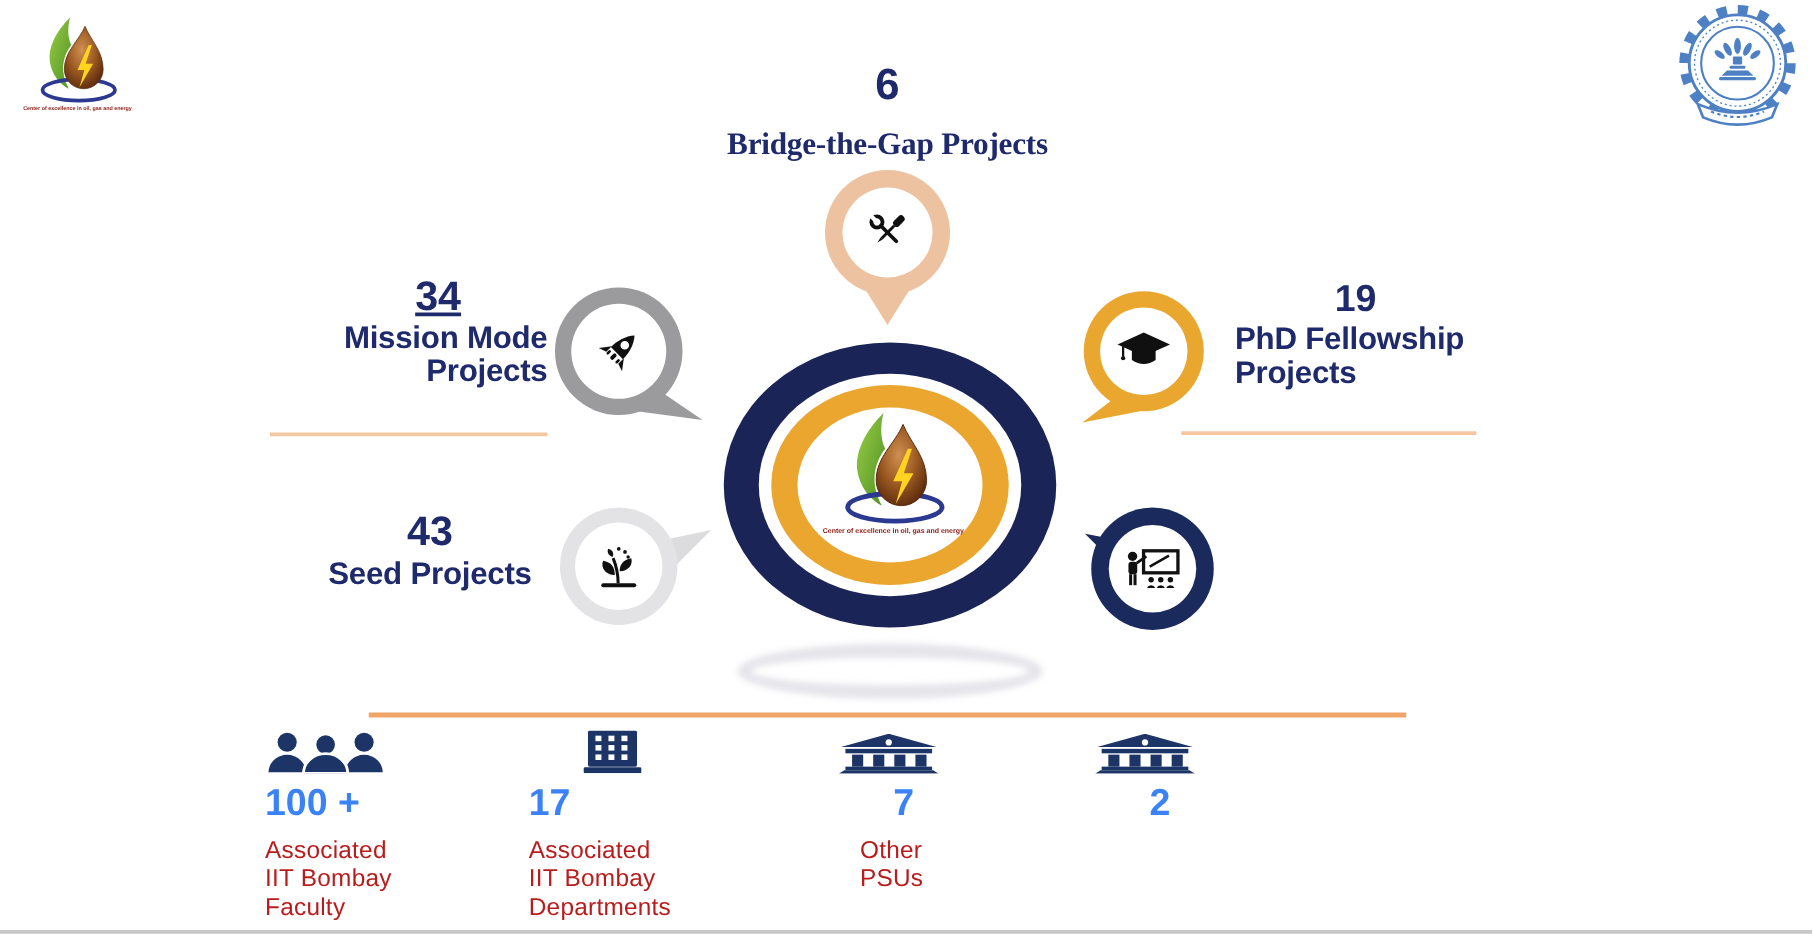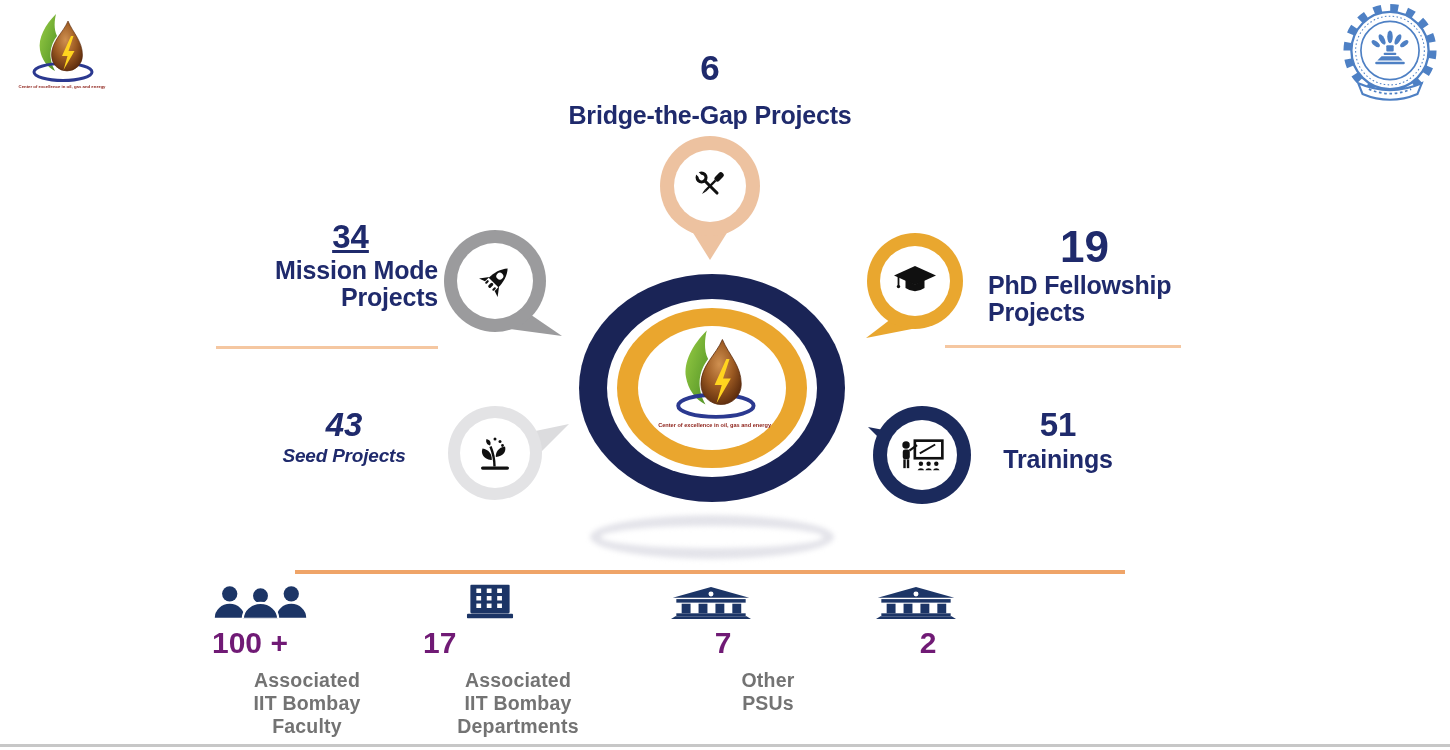--- a/index.html
+++ b/index.html
@@ -6,46 +6,46 @@
   .canvas{
     position:relative;width:1450px;height:750px;background:#ffffff;
     font-family:"Liberation Sans",sans-serif;overflow:hidden;
   }
   .abs{position:absolute;}
   
   .stat .value{font-weight:800;color:#1f2a6c;line-height:1.05;}
   .stat .label{font-weight:800;color:#1f2a6c;white-space:pre-line;line-height:1.08;letter-spacing:-0.2px;}
   .stat-bridge{left:450px;top:50px;width:520px;text-align:center;}
   .stat-bridge .value{font-size:35px;}
-  .stat-bridge .label{font-size:25px;margin-top:15px;}
+  .stat-bridge .label{font-size:25px;margin-top:15px;font-family:Liberation Serif, serif;}
   .stat-mission{left:263px;top:220px;width:175px;}
   .stat-mission .value{font-size:33px;text-align:center;text-decoration:underline;}
   .stat-mission .label{font-size:25px;text-align:right;margin-top:2px;}
   .stat-phd{left:988px;top:224px;width:193px;}
-  .stat-phd .value{font-size:44px;text-align:center;}
+  .stat-phd .value{font-size:30px;text-align:center;}
   .stat-phd .label{font-size:25px;text-align:left;margin-top:2px;}
-  .stat-seed{left:258px;top:408px;width:172px;text-align:center;font-style:italic;}
+  .stat-seed{left:258px;top:408px;width:172px;text-align:center;}
   .stat-seed .value{font-size:33px;}
-  .stat-seed .label{font-size:19px;margin-top:3px;}
+  .stat-seed .label{font-size:25px;margin-top:3px;}
   .stat-trainings{left:995px;top:408px;width:126px;text-align:center;}
   .stat-trainings .value{font-size:33px;}
   .stat-trainings .label{font-size:25px;margin-top:3px;}
   
   .line{background:#f5c7a1;height:2.5px;}
   .line-left{left:216px;top:346px;width:222px;}
   .line-right{left:945px;top:345px;width:236px;}
   .line-long{left:295px;top:570px;width:830px;height:3.5px;background:#efa468;}
   
   .shadow-ellipse{
     left:590px;top:515px;width:244px;height:44px;border-radius:50%;
     border:11px solid #e4e4ea;box-sizing:border-box;filter:blur(2.5px);
   }
   
-  .bstat .value{color:#701a75;font-weight:800;font-size:30px;line-height:1.05;margin-top:8px;}
-  .bstat .label{color:#737373;font-weight:700;font-size:19.5px;line-height:23px;white-space:pre-line;margin-top:10px;letter-spacing:0.2px;text-align:center;}
+  .bstat .value{color:#3b82f6;font-weight:800;font-size:30px;line-height:1.05;margin-top:8px;}
+  .bstat .label{color:#b91c1c;font-weight:400;font-size:19.5px;line-height:23px;white-space:pre-line;margin-top:10px;letter-spacing:0.2px;}
   .bstat-faculty{left:212px;top:583px;width:190px;}
   .bstat-departments{left:423px;top:583px;width:190px;}
   .bstat-departments .icon-wrap{margin-left:38px;}
   .bstat-departments .value{width:134px;text-align:left;}
   .bstat-psus{left:688px;top:583px;width:160px;}
   .bstat-psus .icon-wrap{margin-left:-20px;}
   .bstat-psus .value{width:70px;text-align:center;}
   .bstat-entities{left:893px;top:583px;width:160px;}
   .bstat-entities .icon-wrap{margin-left:-20px;}
   .bstat-entities .value{width:70px;text-align:center;}
@@ -252,24 +252,20 @@
     <div class="value">19</div>
     <div class="label">PhD Fellowship
 Projects</div>
   </div>
 
   <div class="abs stat stat-seed">
     <div class="value">43</div>
     <div class="label">Seed Projects</div>
   </div>
 
-  <div class="abs stat stat-trainings">
-    <div class="value">51</div>
-    <div class="label">Trainings</div>
-  </div>
 
   <div class="abs line line-left"></div>
   <div class="abs line line-right"></div>
   <div class="abs line-long abs" style="position:absolute;"></div>
 
   <svg class="abs" style="left:653px;top:136px;" width="114" height="126" viewBox="0 0 114 126">
     <polygon points="37,92 77,92 57,124" fill="#edc2a0"></polygon>
     <circle cx="57" cy="50" r="50" fill="#edc2a0"></circle>
     <circle cx="57" cy="50" r="36" fill="#ffffff"></circle>
     <use href="#ic-tools" x="36" y="29" width="42" height="42" color="#101010"></use>

